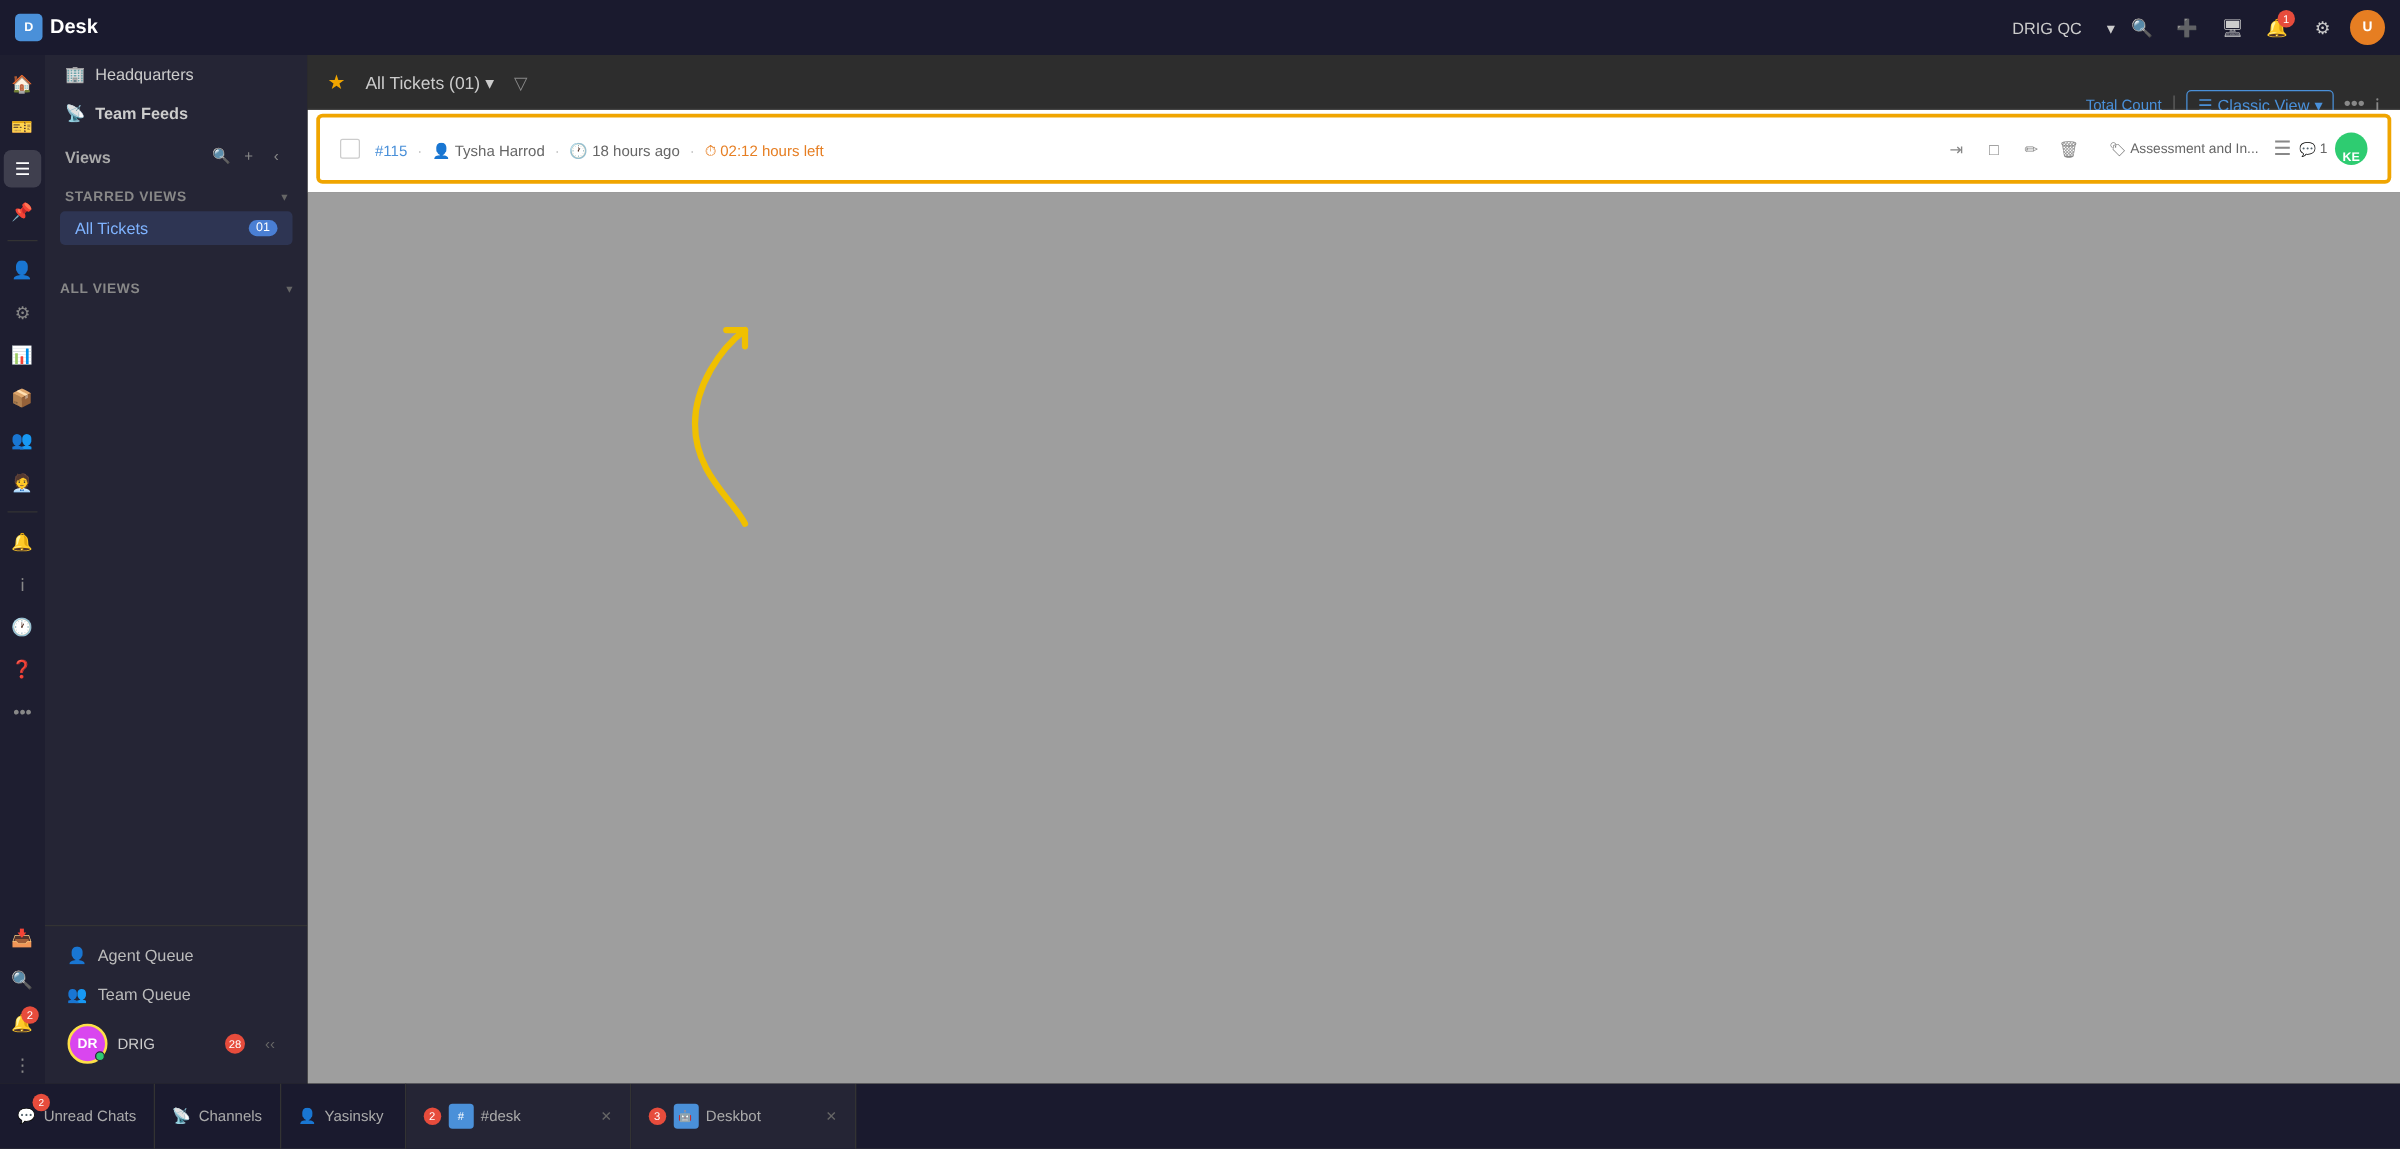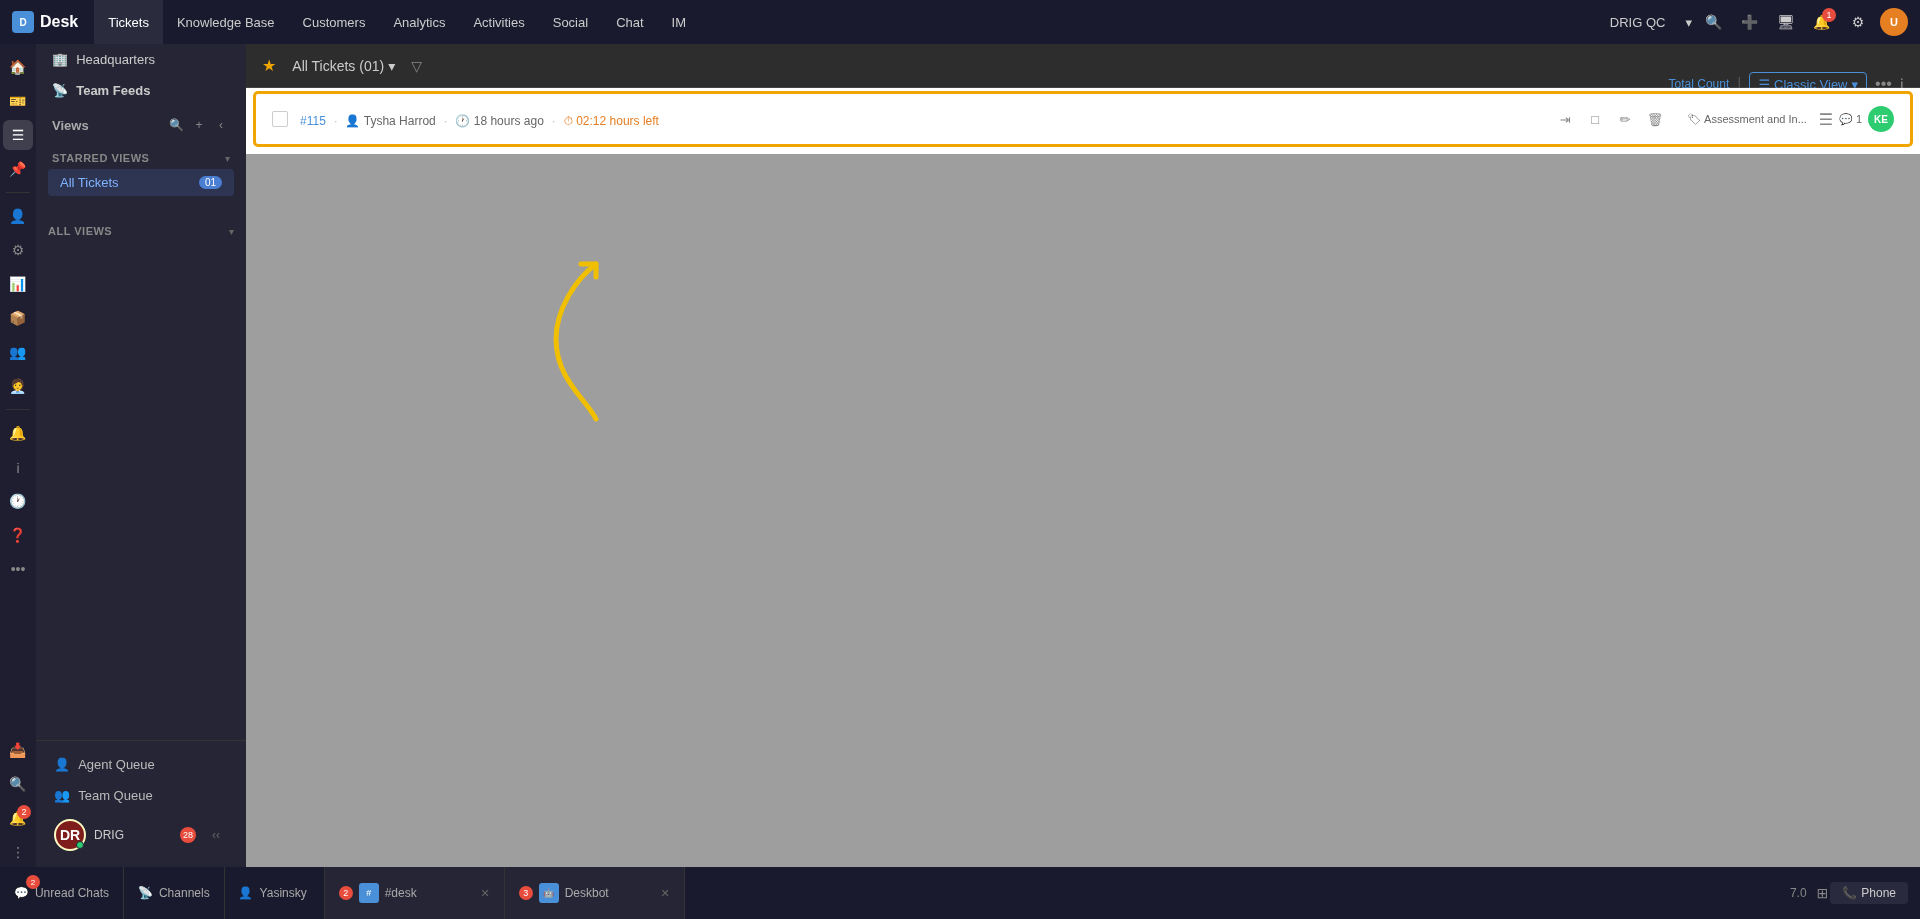--- a/index.html
+++ b/index.html
@@ -244,24 +244,24 @@
     .sidebar-user-area {
       display: flex;
       align-items: center;
       padding: 8px 10px;
       gap: 8px;
       cursor: pointer;
     }
     .user-avatar-sm {
       width: 32px; height: 32px;
       border-radius: 50%;
-      background: #7f1d1d;
-      border: 2px solid #fef9c3;
-      display: flex; align-items: center; justify-content: center;
-      color: white; font-size: 14px; font-weight: bold;
+      background: #d946ef;
+      border: 2px solid #fde047;
+      display: flex; align-items: center; justify-content: center;
+      color: white; font-size: 11px; font-weight: bold;
       position: relative;
     }
     .online-dot {
       position: absolute;
       bottom: 0; right: 0;
       width: 8px; height: 8px;
       background: #2ecc71;
       border-radius: 50%;
       border: 1px solid #252535;
     }
@@ -411,21 +411,21 @@
       font-size: 11px; color: #666;
     }
     .ticket-comments {
       display: flex; align-items: center; gap: 3px;
       font-size: 11px; color: #666;
     }
     .ticket-assignee {
       width: 26px; height: 26px;
       border-radius: 50%;
       background: #2ecc71;
-      display: flex; align-items: center; justify-content: center;
+      display: flex; align-items: flex-end; justify-content: center;
       color: white; font-size: 10px; font-weight: bold;
     }
 
     
     .content-main {
       flex: 1;
       background: #9e9e9e;
       position: relative;
       overflow: hidden;
     }
@@ -513,30 +513,20 @@
     }
     .grid-icon { color: #888; font-size: 14px; cursor: pointer; }
   </style>
 </head>
 <body>
 
 <div class="top-nav">
   <div class="nav-logo">
     <div class="nav-logo-icon">D</div>
     <span>Desk</span>
-  </div>
-  <div class="nav-items">
-    <div class="nav-item active">Tickets</div>
-    <div class="nav-item">Knowledge Base</div>
-    <div class="nav-item">Customers</div>
-    <div class="nav-item">Analytics</div>
-    <div class="nav-item">Activities</div>
-    <div class="nav-item">Social</div>
-    <div class="nav-item">Chat</div>
-    <div class="nav-item">IM</div>
   </div>
   <div class="nav-right">
     <div class="nav-right-user">
       <span>DRIG QC</span>
       <span>▾</span>
     </div>
     <div class="nav-icon-btn">🔍</div>
     <div class="nav-icon-btn">➕</div>
     <div class="nav-icon-btn">🖥</div>
     <div class="nav-icon-btn" style="position:relative;">
@@ -740,21 +730,13 @@
     <span class="bottom-tab-close">✕</span>
   </div>
 
   <div class="bottom-chat-tab">
     <span style="background:#e74c3c;color:white;font-size:9px;border-radius:50%;width:14px;height:14px;display:flex;align-items:center;justify-content:center;">3</span>
     <div class="chat-tab-icon">🤖</div>
     <span>Deskbot</span>
     <span class="bottom-tab-close">✕</span>
   </div>
 
-  <div class="bottom-right">
-    <span class="bottom-right-item">7.0</span>
-    <span class="grid-icon">⊞</span>
-    <div class="phone-btn">
-      <span>📞</span>
-      <span>Phone</span>
-    </div>
-  </div>
 </div>
 
 </body></html>

